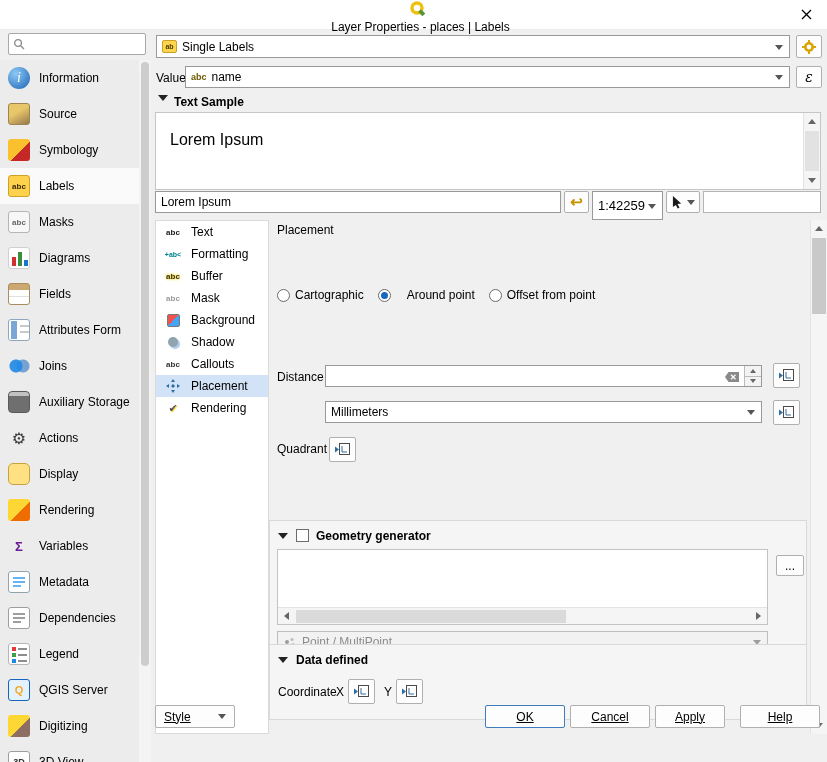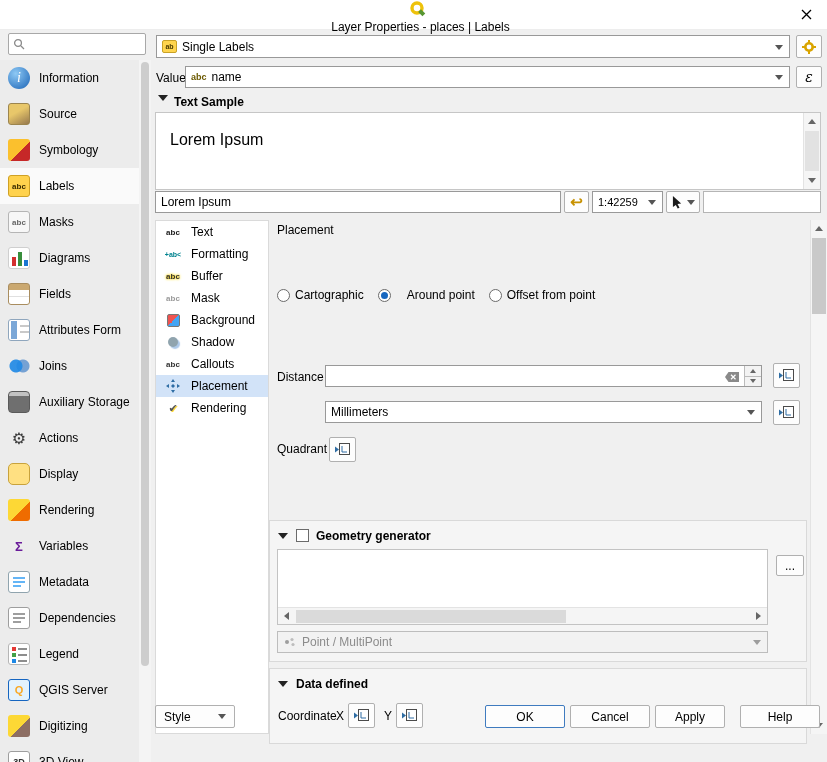--- a/index.html
+++ b/index.html
@@ -92,21 +92,21 @@
   .vsb .a{position:absolute;left:0;width:100%;height:17px;display:flex;align-items:center;justify-content:center;}
   .au{width:0;height:0;border:4px solid transparent;border-bottom:5px solid #666;border-top:none;}
   .ad{width:0;height:0;border:4px solid transparent;border-top:5px solid #666;border-bottom:none;}
   .al{width:0;height:0;border:4px solid transparent;border-right:5px solid #666;border-left:none;}
   .ar{width:0;height:0;border:4px solid transparent;border-left:5px solid #666;border-right:none;}
   .vthumb{position:absolute;left:1px;width:14px;background:#c9c9c9;}
   .hsb{position:absolute;height:17px;background:#f5f5f5;border-top:1px solid #e3e3e3;}
   .hsb .a{position:absolute;top:0;height:100%;width:17px;display:flex;align-items:center;justify-content:center;}
   .hthumb{position:absolute;top:2px;height:13px;background:#dadada;}
 
-  .footerbtn{top:705px;height:23px;}
+  .footerbtn{top:705px;height:23px;text-decoration:underline;}
   .spin{position:absolute;right:0;top:0;width:17px;height:100%;border-left:1px solid #bbb;display:flex;flex-direction:column;}
   .spin div{flex:1;display:flex;align-items:center;justify-content:center;background:#f3f3f3;}
   .spin div:first-child{border-bottom:1px solid #bbb;}
   .spin .au{border-bottom-width:4px;border-left-width:3px;border-right-width:3px;}
   .spin .ad{border-top-width:4px;border-left-width:3px;border-right-width:3px;}
   .lbl-ico{width:15px;height:13px;background:#ffd54f;border:1px solid #c9a227;border-radius:2px;display:flex;align-items:center;justify-content:center;font-size:7px;color:#4a3b00;font-weight:bold;flex:0 0 auto;}
   .lbl-ico::after{content:"ab";}
   .abc-badge{font-size:9px;font-weight:bold;color:#6b5900;}
 </style>
 </head>
@@ -264,21 +264,21 @@
       <div class="a" style="bottom:0;">
           <span class="ad"></span>
         </div>
     </div>
   </div>
 
   <input class="txt" style="left: 155px; top: 191px; width: 406px; height: 22px;" value="Lorem Ipsum">
   <div class="btn" style="left:564px;top:191px;width:25px;height:22px;color:#c79100;font-size:15px;font-weight:bold;">
     <span>↩</span>
   </div>
-  <div class="cmb" style="left:592px;top:191px;width:71px;height:22px;font-size:11px;">
+  <div class="cmb" style="left:592px;top:191px;width:71px;height:29px;font-size:13px;">
     <span>1:42259</span>
     <span class="caret"></span>
   </div>
   <div class="btn" style="left:666px;top:191px;width:34px;height:22px;gap:4px;">
     <svg width="11" height="13" viewBox="0 0 12 14">
         <path d="M1 0 L10 8 L6 8.6 L8.2 12.6 L6.2 13.6 L4.2 9.6 L1 12 Z" fill="#1a1a1a"></path>
       </svg>
     <span class="ad" style="border-top-color:#555;"></span>
   </div>
   <div style="position:absolute;left:703px;top:191px;width:118px;height:22px;background:#fff;border:1px solid #b5b5b5;"></div>
@@ -412,21 +412,21 @@
         <svg width="14" height="12" viewBox="0 0 14 12">
             <circle cx="4" cy="6" r="2" fill="#9e9e9e"></circle>
             <circle cx="9" cy="3.5" r="1.6" fill="#bdbdbd"></circle>
             <circle cx="10" cy="8.5" r="1.6" fill="#bdbdbd"></circle>
           </svg>
         <span>Point / MultiPoint</span>
         <span class="caret"></span>
       </div>
     </div>
 
-    <div class="grp" style="top:448px;height:76px;">
+    <div class="grp" style="top:424px;height:76px;">
       <span class="tri" style="position:absolute;left:8px;top:12px;"></span>
       <span class="bold" style="position:absolute;left:26px;top:8px;">Data defined</span>
       <span style="position:absolute;left:8px;top:40px;">Coordinate</span>
       <span style="position:absolute;left:66px;top:40px;">X</span>
       <div class="btn" style="left:78px;top:34px;width:27px;height:25px;">
         <svg width="17" height="15" viewBox="0 0 17 15">
             <rect x="5.5" y="1.5" width="10" height="11" fill="#fefefe" stroke="#4a4a4a"></rect>
             <path d="M1 4.5 L5 7.5 L1 10.5 Z" fill="#2e6da4"></path>
             <path d="M8 4 v6 M8 10 h5" stroke="#2e6da4" fill="none"></path>
           </svg>

